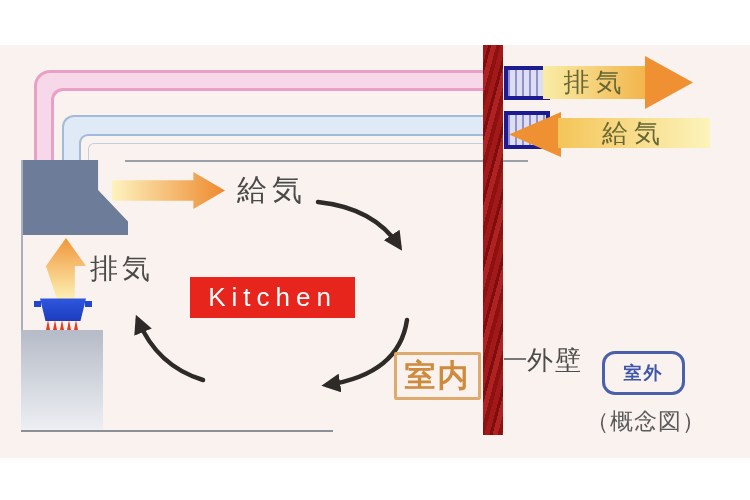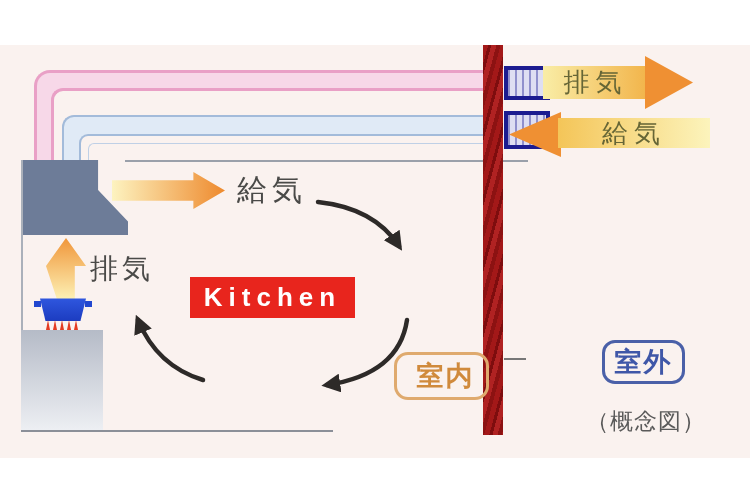--- a/index.html
+++ b/index.html
@@ -53,21 +53,21 @@
     background:linear-gradient(180deg,#b5bbc7,#edeff3);}
 
   
   .supply-room-arrow{left:112px;top:172px;width:113px;height:37px;
     clip-path:polygon(0% 22%,72% 22%,72% 0%,100% 50%,72% 100%,72% 78%,0% 78%);
     background:linear-gradient(90deg,#fdf3c0,#ee8a2e);}
   .lbl-supply-room{left:237px;top:170px;font-size:30px;color:#4a4a48;letter-spacing:5px;}
 
   
   .kitchen{left:190px;top:277px;width:165px;height:41px;background:#e8251d;color:#ffffff;
-    font-size:26px;font-weight:bold;letter-spacing:6px;display:flex;align-items:center;justify-content:center;}
+    font-size:26px;font-weight:normal;letter-spacing:6px;display:flex;align-items:center;justify-content:center;}
 
   
   .circ{left:0;top:0;width:750px;height:500px;pointer-events:none;}
 
   
   .wall{left:483px;top:45px;width:20px;height:390px;
     background:repeating-linear-gradient(105deg,#a31818 0 5px,#7e0d0e 5px 8px,#b02222 8px 13px,#8c1212 13px 17px);}
   .vent{left:504px;width:38px;border:4px solid #1c1c90;
     background:repeating-linear-gradient(90deg,#9090cc 0 2px,#dedef2 2px 7px);}
   .vent1{top:66px;height:26px;}
@@ -82,23 +82,23 @@
     clip-path:polygon(0% 0%,100% 50%,0% 100%);}
   .sup-head{left:509px;top:112px;width:52px;height:45px;background:#ef9033;
     clip-path:polygon(100% 0%,0% 50%,100% 100%);}
   .sup-band{left:558px;top:118px;width:152px;height:30px;
     background:linear-gradient(90deg,#f4c558,#fcf4bc);}
 
   
   .badge{display:flex;align-items:center;justify-content:center;
     font-weight:bold;background:transparent;}
   .indoor{left:394px;top:352px;width:81px;height:42px;border:3px solid #dfaa6e;
-    border-radius:14px;color:#d08a3c;font-size:27px;letter-spacing:2px;padding-left:8px;}
-  .outdoor{left:602px;top:340px;width:77px;height:38px;border:3px solid #4a60a8;
-    border-radius:13px;color:#3f57a8;font-size:27px;letter-spacing:2px;}
+    border-radius:2px;color:#d08a3c;font-size:31px;letter-spacing:2px;}
+  .outdoor{left:602px;top:351px;width:77px;height:38px;border:3px solid #4a60a8;
+    border-radius:13px;color:#3f57a8;font-size:18px;letter-spacing:2px;}
   .wall-pointer{left:504px;top:358px;width:22px;height:2px;background:#777777;}
   .lbl-exterior-wall{left:527px;top:343px;font-size:26px;color:#4c4c4c;letter-spacing:2px;}
   .concept{left:586px;top:406px;font-size:23px;color:#5a5a5a;letter-spacing:1px;}
 </style>
 </head>
 <body>
 
 <div class="stage">
 
   <div class="abs band"></div>
@@ -157,16 +157,17 @@
   </div>
   <div class="abs exh-head"></div>
 
   <div class="abs sup-head"></div>
   <div class="abs sup-band band-arrow">
     <span>給気</span>
   </div>
 
   <div class="abs badge indoor">室内</div>
   <div class="abs wall-pointer"></div>
+  <div class="abs lbl-exterior-wall">外壁</div>
   <div class="abs badge outdoor">室外</div>
   <div class="abs concept">（概念図）</div>
 
 </div>
 
 </body></html>

